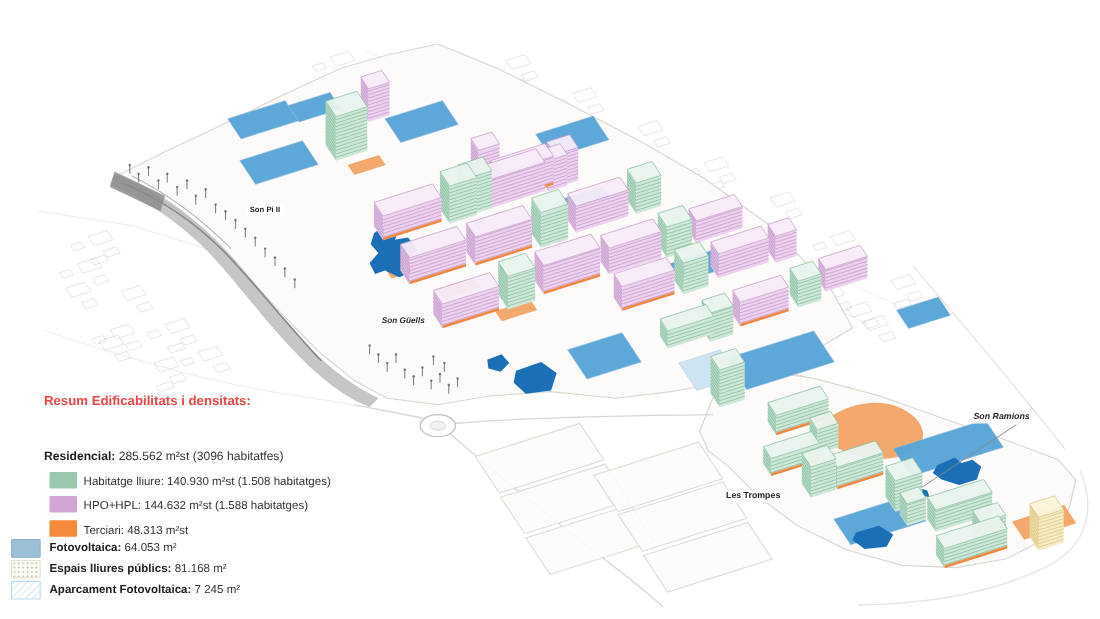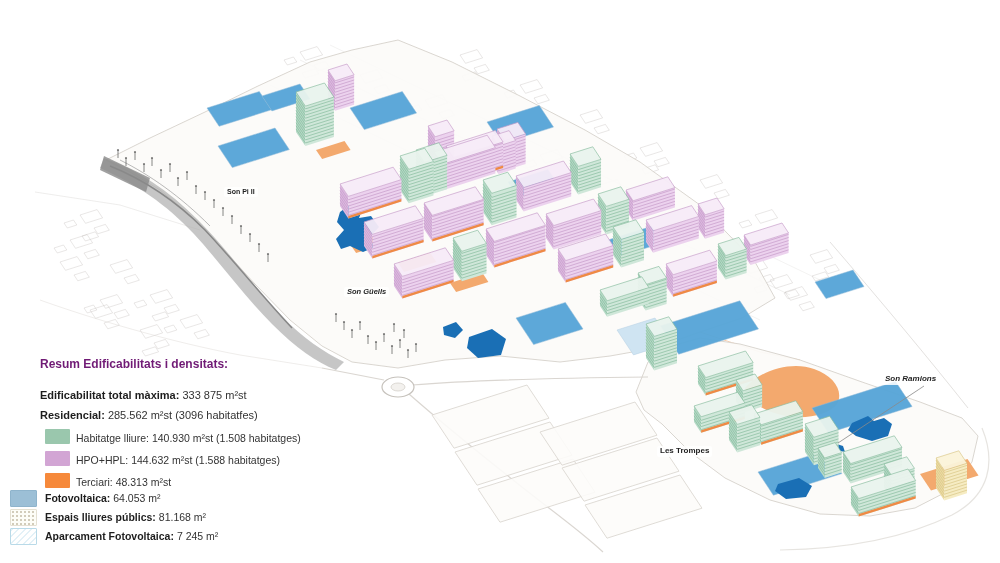--- a/index.html
+++ b/index.html
@@ -1,21 +1,21 @@
 <!DOCTYPE html>
 <html><head>
 <meta charset="utf-8">
 <style>
   html,body{margin:0;padding:0;background:#ffffff;}
   .canvas{position:relative;width:1000px;height:563px;background:#ffffff;overflow:hidden;
           font-family:"Liberation Sans", sans-serif;}
   #scene{position:absolute;left:0;top:0;}
   .map-label{position:absolute;font-weight:bold;color:#1f1f1f;background:rgba(255,255,255,0.85);
              padding:1px 3px;border-radius:2px;white-space:nowrap;line-height:1.1;}
-  .legend-title{position:absolute;left:40px;top:357px;font-size:12px;font-weight:bold;color:#701a75;}
+  .legend-title{position:absolute;left:40px;top:357px;font-size:12px;font-weight:bold;color:#ef4444;}
   .legend-line{position:absolute;left:40px;font-size:11px;color:#333;white-space:nowrap;}
   .legend-line b{color:#1d1d1d;}
   .legend-row-text{position:absolute;font-size:10.5px;color:#333;white-space:nowrap;}
   .legend-row-text b{color:#1d1d1d;}
   .sw{position:absolute;width:25px;height:15px;border-radius:1px;}
   .sw-dotted{background-color:#fdfdf7;border:1px solid #e4e0d2;
              background-image:radial-gradient(#d2ccba 0.8px, transparent 0.9px);background-size:4px 4px;}
   .sw-hatch{background:repeating-linear-gradient(135deg,#e3f1f7 0 1.6px,#ffffff 1.6px 4.6px);
             border:1px solid #b9dae8;}
   .sw-blue{border:1px solid #8fb4cc;}
@@ -996,24 +996,20 @@
       </g>
     </svg>
 
   <div class="map-label" style="left:224px;top:187px;font-size:7px;">Son Pi II</div>
   <div class="map-label" style="left:344px;top:287px;font-size:7.5px;font-style:italic;">Son Güells</div>
   <div class="map-label" style="left:657px;top:446px;font-size:8px;">Les Trompes</div>
   <div class="map-label" style="left:882px;top:374px;font-size:8px;font-style:italic;">Son Ramions</div>
 
   <div class="legend-title">Resum Edificabilitats i densitats:</div>
 
-  <div class="legend-line" style="top:389px;">
-    <b>Edificabilitat total màxima:</b>
-    <span>333 875 m²st</span>
-  </div>
   <div class="legend-line" style="top:409px;">
     <b>Residencial:</b>
     <span>285.562 m²st (3096 habitatfes)</span>
   </div>
 
   <div class="sw" style="left: 45px; top: 429px; background: rgb(154, 199, 173);"></div>
   <div class="legend-row-text" style="left:76px;top:432px;">
     <span>Habitatge lliure:</span>
     <span>140.930 m²st (1.508 habitatges)</span>
   </div>

